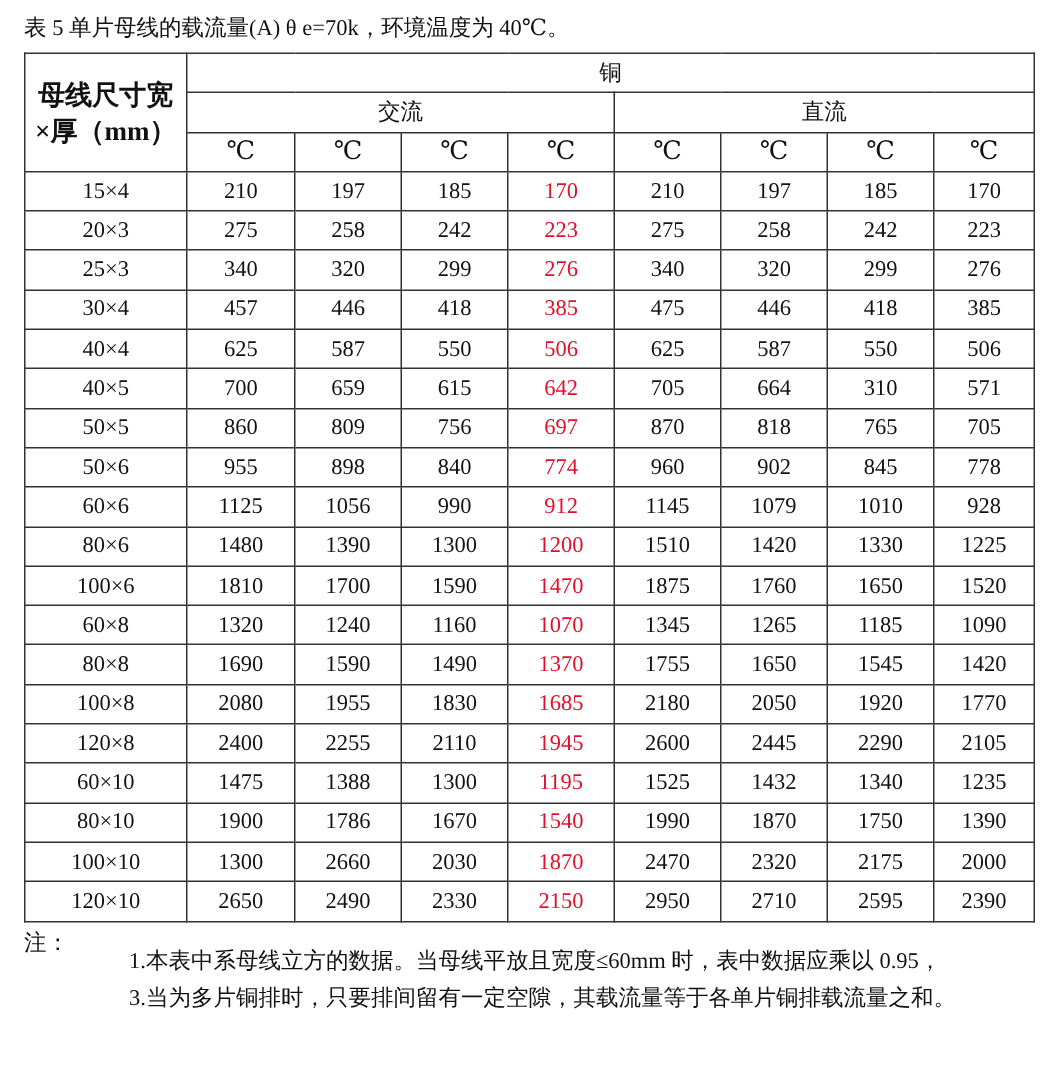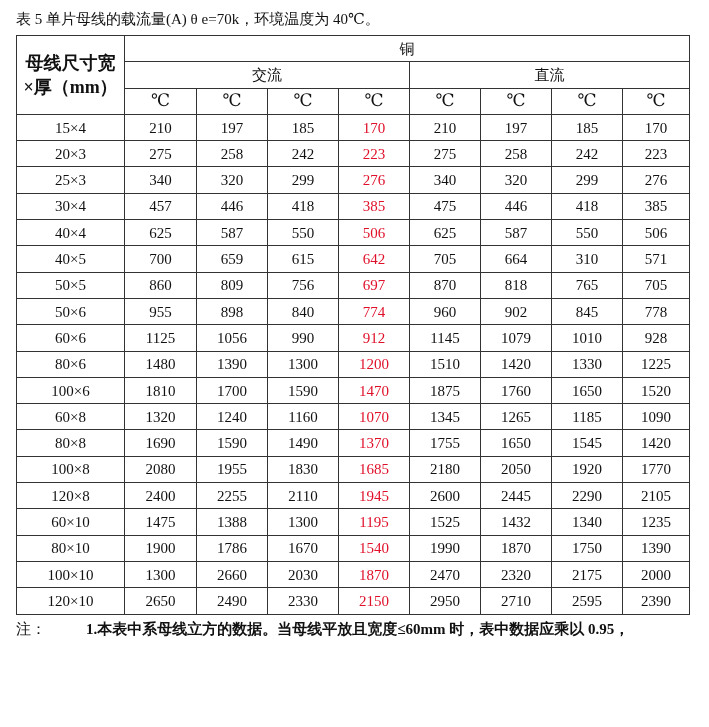--- a/index.html
+++ b/index.html
@@ -30,21 +30,21 @@
     overflow: hidden;
   }
   table.busbar th.rowhead { font-size: 18px; line-height: 24px; font-weight: bold; }
   table.busbar th.deg { font-size: 17px; }
   td.red { color: #e0102a; }
   .notes {
     position: absolute; left: 16px; top: 617px; width: 690px;
     font-size: 15px; line-height: 24.5px;
   }
   .note-label { position: absolute; left: 0; top: 0; width: 60px; }
-  .note-body { position: absolute; left: 70px; top: 0; width: 620px; font-weight: bold; }
+  .note-body { position: absolute; left: 70px; top: 12px; width: 620px; }
   .note-line { white-space: nowrap; }
 </style>
 </head>
 <body>
 
 <div class="caption">表 5  单片母线的载流量(A) θ e=70k，环境温度为 40℃。</div>
 
 <table class="busbar">
   <colgroup>
     <col style="width:108px">
@@ -290,14 +290,15 @@
         <td>2595</td>
         <td>2390</td>
       </tr>
     </tbody>
 </table>
 
 <div class="notes">
   <div class="note-label">注：</div>
   <div class="note-body">
     <div class="note-line">1.本表中系母线立方的数据。当母线平放且宽度≤60mm 时，表中数据应乘以 0.95，</div>
+    <div class="note-line">3.当为多片铜排时，只要排间留有一定空隙，其载流量等于各单片铜排载流量之和。</div>
   </div>
 </div>
 
 </body></html>

